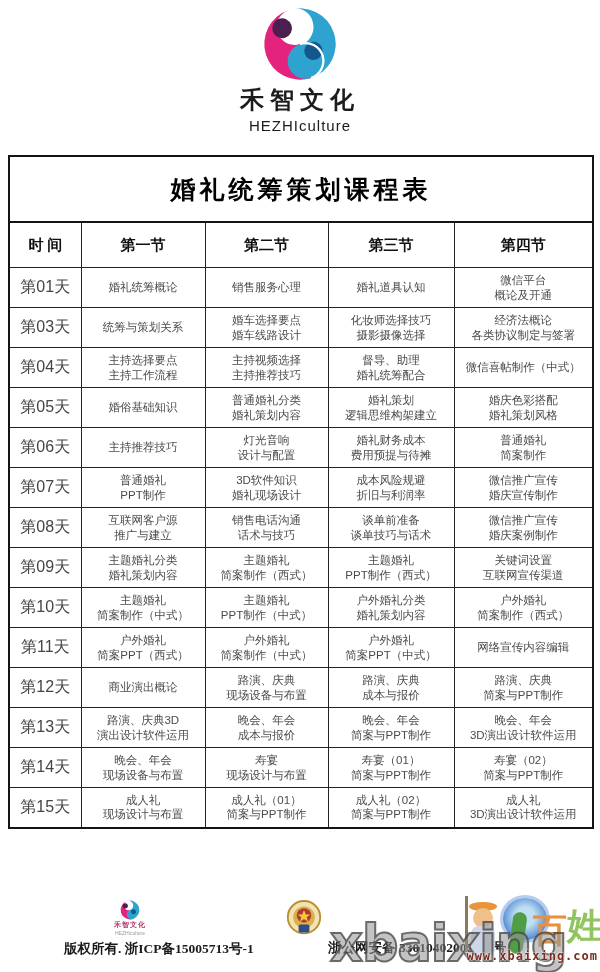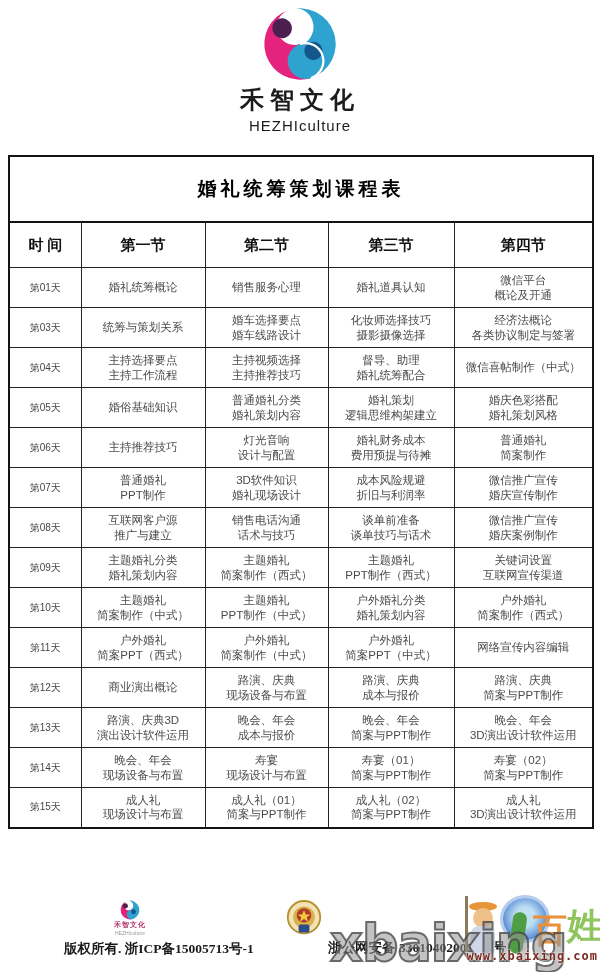--- a/index.html
+++ b/index.html
@@ -14,28 +14,28 @@
   .brand-en{font-size:15px;color:#1c1c1c;letter-spacing:1px;margin-top:1px;}
   
   table.course{
     position:absolute;top:155px;left:8px;width:584px;
     border-collapse:collapse;table-layout:fixed;border:2px solid #141414;
   }
   table.course th,table.course td{
     border:1px solid #232323;text-align:center;vertical-align:middle;padding:1px 2px;
   }
   .title-cell{
-    height:62px;font-family:"Liberation Serif",serif;font-size:19px;font-weight:bold;
+    height:62px;font-family:"Liberation Serif",serif;font-size:25px;font-weight:bold;
     color:#000;letter-spacing:4px;border-bottom:2px solid #141414 !important;
   }
   table.course th{
     height:42px;font-family:"Liberation Serif",serif;font-size:15px;font-weight:bold;color:#101010;
   }
   table.course tbody tr{height:40px;}
-  td.day{font-size:10px;color:#454545;}
+  td.day{font-size:16px;color:#454545;}
   td.course-cell{font-size:11.5px;color:#4a4a4a;line-height:14.5px;}
   
   .footer{position:absolute;top:862px;left:0;width:600px;height:110px;}
   .footer-logo{position:absolute;left:98px;top:38px;width:64px;text-align:center;}
   .footer-logo-cn{font-size:7px;color:#b2356b;font-weight:bold;letter-spacing:1px;}
   .footer-logo-en{font-size:5px;color:#9a9a9a;}
   .copyright{
     position:absolute;left:64px;top:78px;font-family:"Liberation Serif",serif;
     font-size:13.5px;font-weight:bold;color:#1b1b1b;
   }

